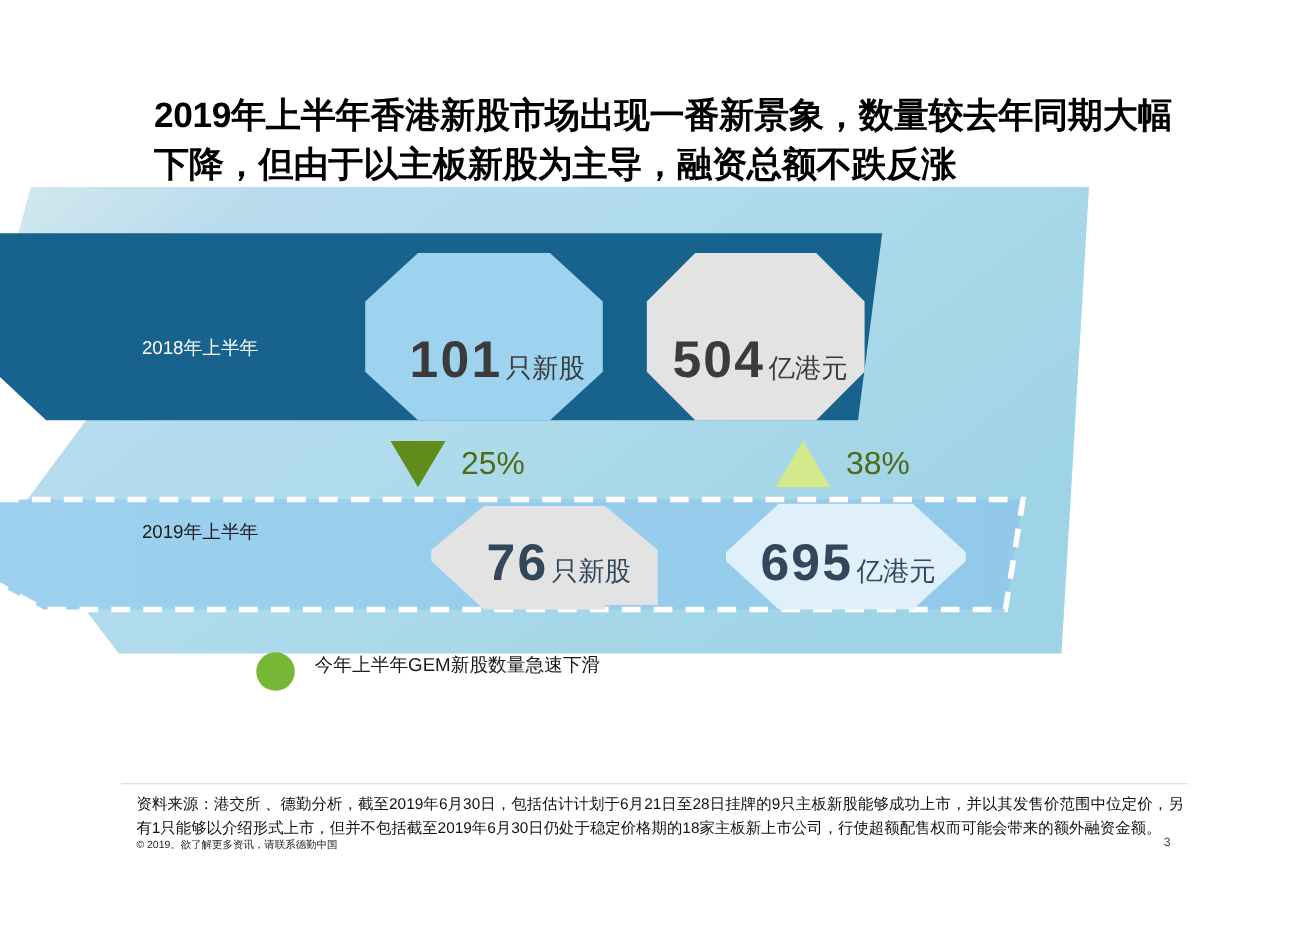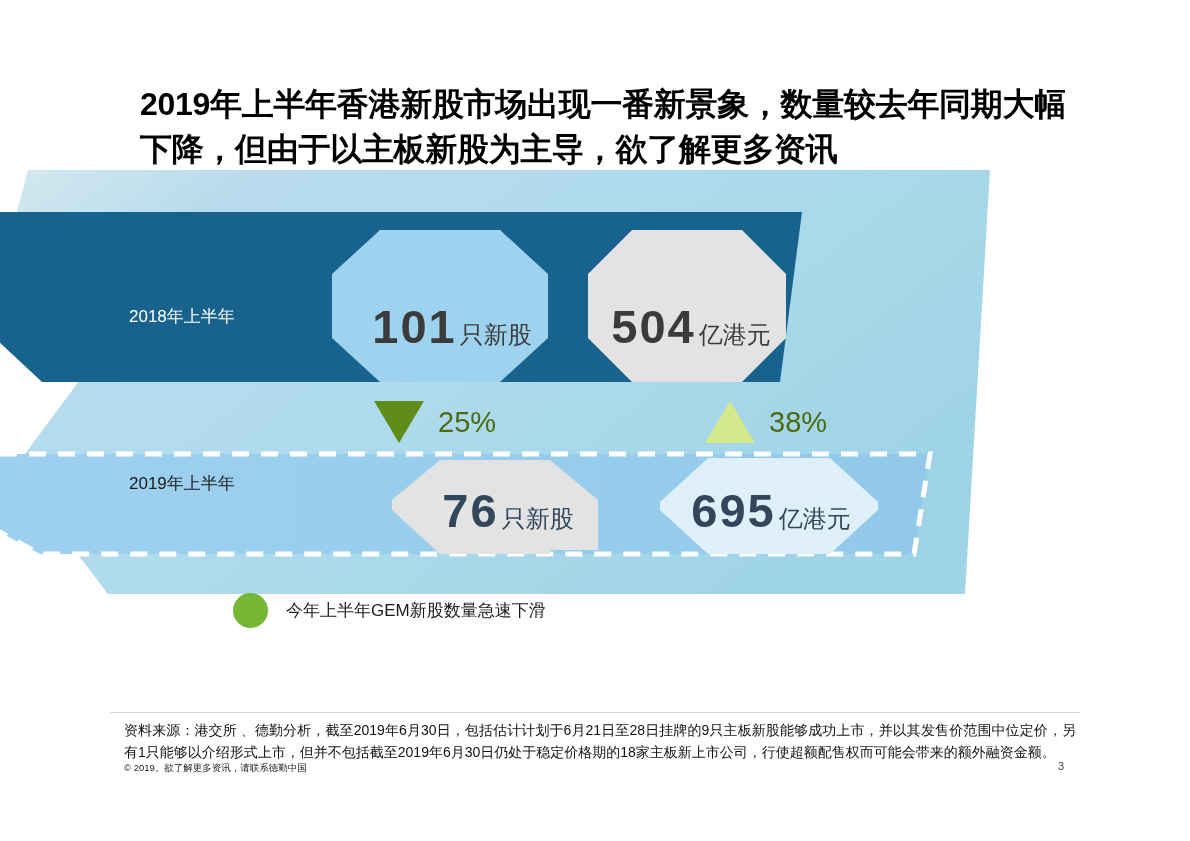--- a/index.html
+++ b/index.html
@@ -68,28 +68,28 @@
   .delta{
     position:absolute;
     display:flex;
     align-items:center;
     gap:14px;
   }
   .tri{width:0;height:0;}
   .tri.down{border-left:25px solid transparent;border-right:25px solid transparent;border-top:42px solid #5f8c1b;}
   .tri.up{border-left:25px solid transparent;border-right:25px solid transparent;border-bottom:42px solid #d5e88b;}
   .delta .pct{font-size:29px;color:#4e6b13;line-height:1;}
-  #d-25{left:374px; top:401px;}
+  #d-25{left:355px; top:401px;}
   #d-38{left:705px; top:401px;}
 
   
   .bullet{
     position:absolute;
     display:flex;
-    align-items:center;
+    align-items:flex-start;
     gap:18px;
   }
   .dot{
     width:35px;height:35px;border-radius:50%;
     background:#76b736;flex:none;
   }
   .bullet .btxt{font-size:17px;color:#1a1a1a;white-space:nowrap;}
   #bl-1{left:233px; top:593px;}
   #bl-2{left:298px; top:650px;}
 
@@ -110,21 +110,21 @@
   .pagenum{
     position:absolute;left:1058px;top:760px;
     font-size:11px;color:#444;
   }
 </style>
 </head>
 <body>
 
 <div class="slide">
 
-  <div class="title">2019年上半年香港新股市场出现一番新景象，数量较去年同期大幅下降，但由于以主板新股为主导，欲了解更多资讯</div>
+  <div class="title">2019年上半年香港新股市场出现一番新景象，数量较去年同期大幅下降，但由于以主板新股为主导，融资总额不跌反涨</div>
 
   <div class="stage">
     <svg width="1190" height="440" viewBox="0 0 1190 440">
       <defs>
         <linearGradient id="gBg" x1="0" y1="0" x2="1" y2="0.55">
           <stop offset="0" stop-color="#d3e8ef"></stop>
           <stop offset="0.18" stop-color="#b9dced"></stop>
           <stop offset="0.55" stop-color="#aedbec"></stop>
           <stop offset="1" stop-color="#9fd4e6"></stop>
         </linearGradient>

